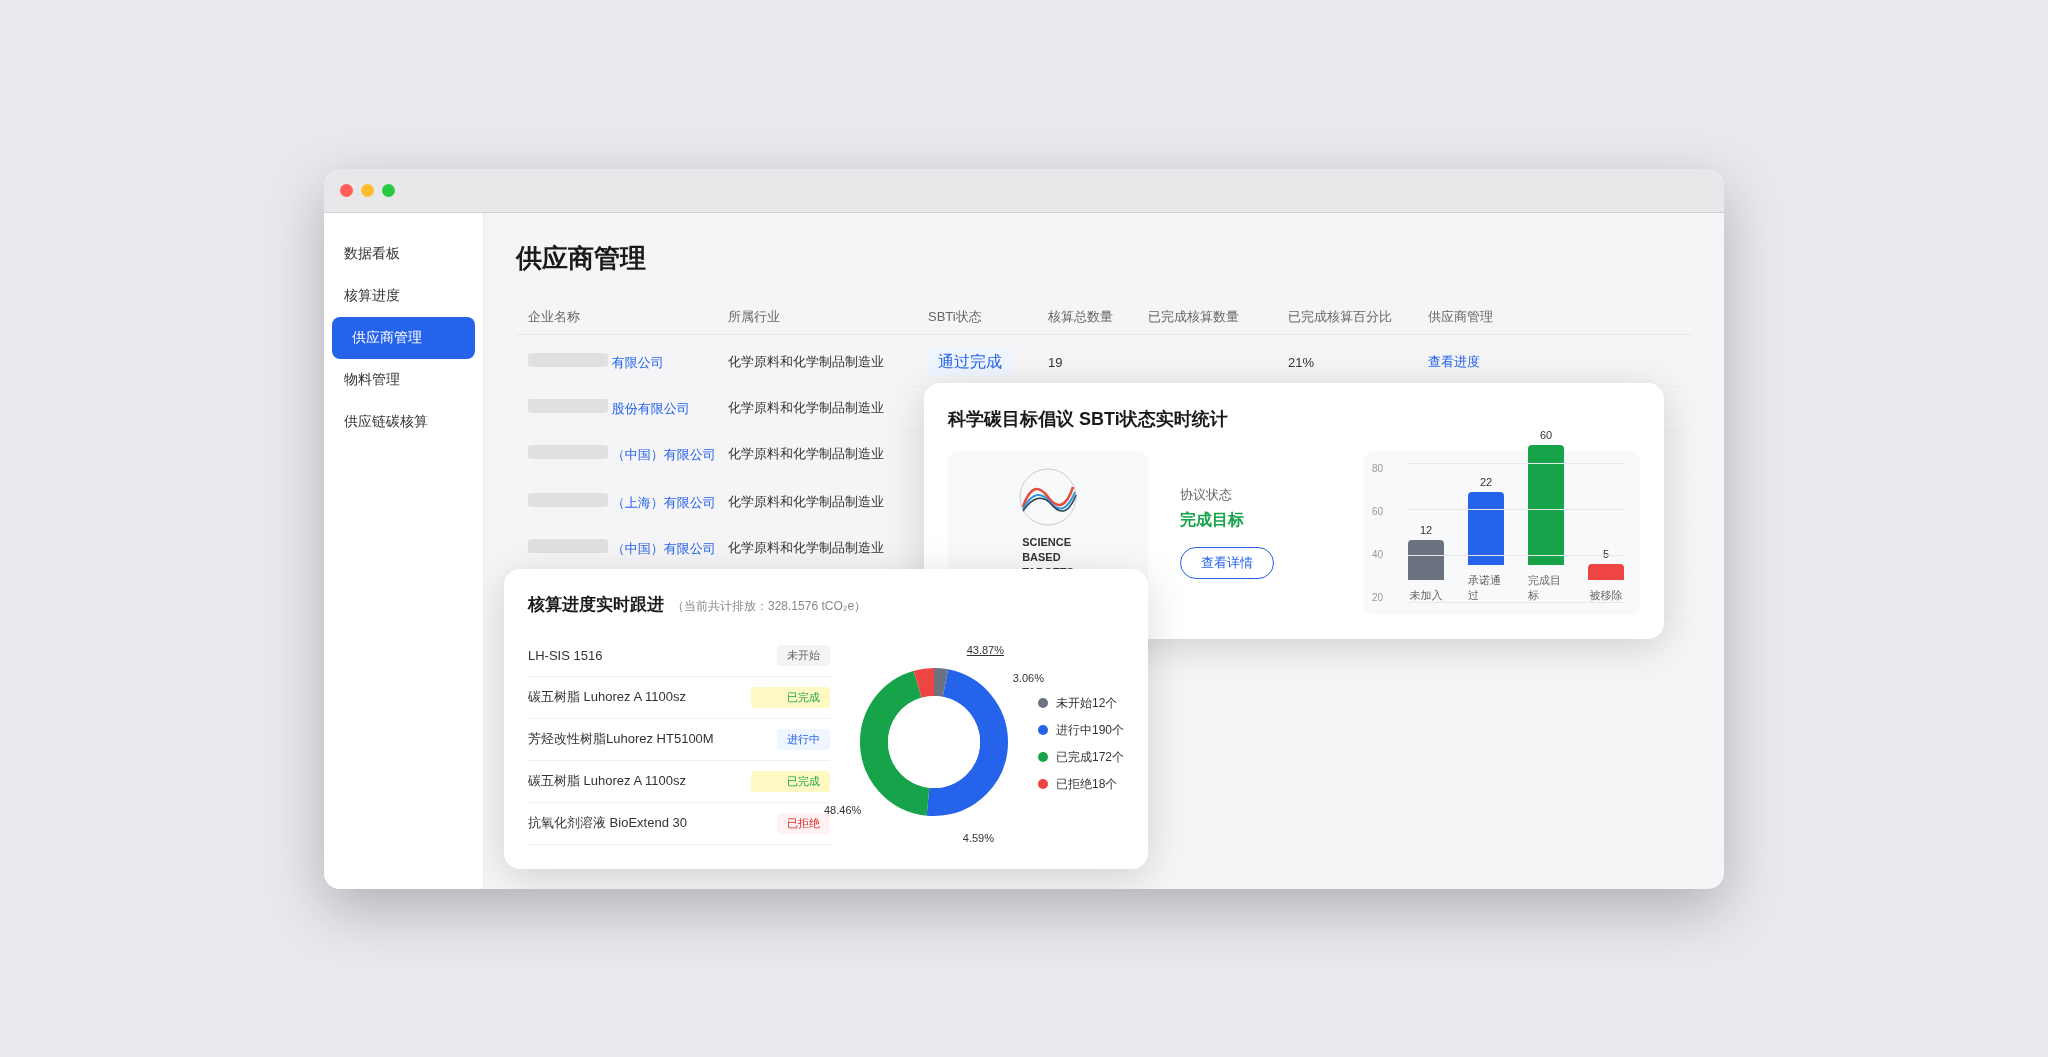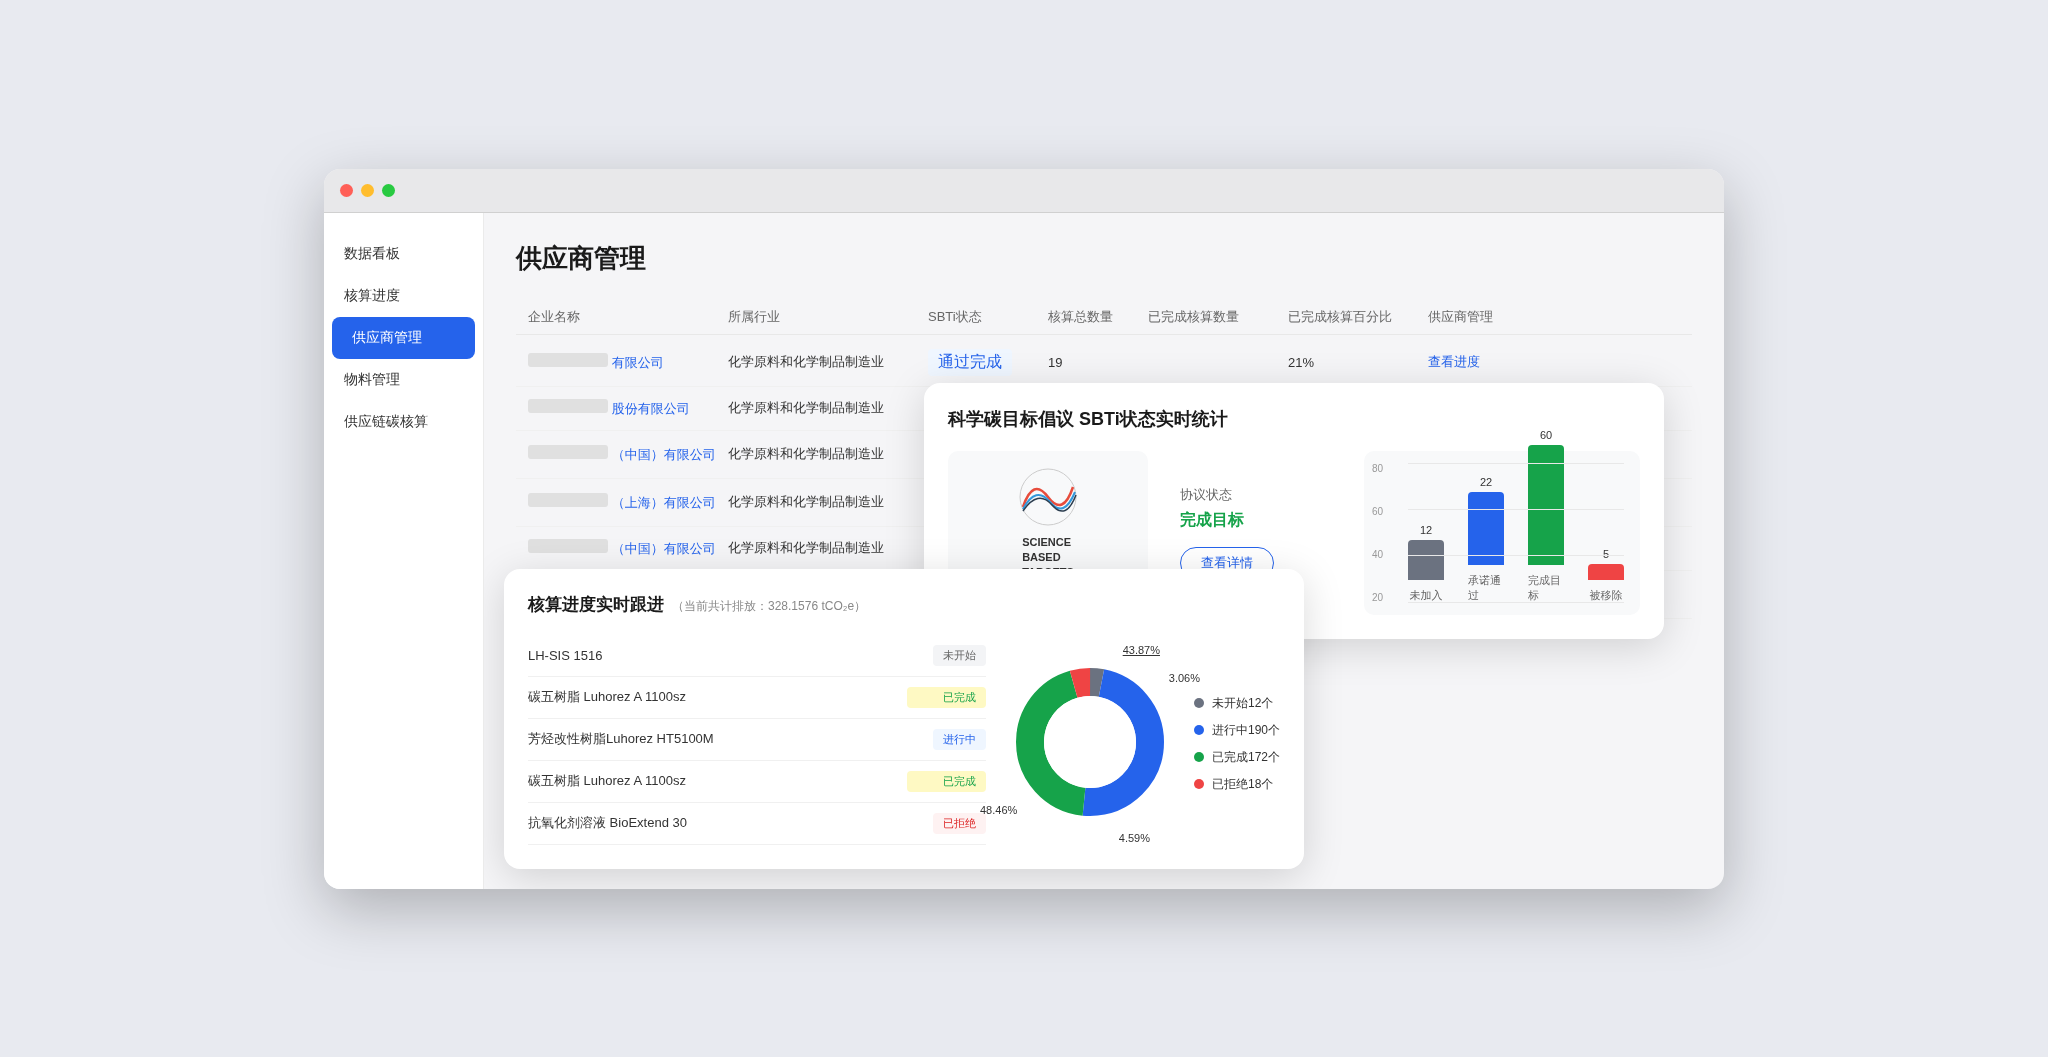--- a/index.html
+++ b/index.html
@@ -209,21 +209,21 @@
       flex-direction: column;
       justify-content: space-between;
       font-size: 10px;
       color: #999;
     }
     
     .progress-card {
       position: absolute;
       bottom: 20px;
       left: 20px;
-      width: 800px;
+      width: 644px;
       background: #fff;
       border-radius: 16px;
       box-shadow: 0 8px 40px rgba(0,0,0,0.15);
       padding: 24px;
       z-index: 10;
     }
     .progress-card-title {
       font-size: 17px;
       font-weight: 600;
       color: #1a1a1a;

